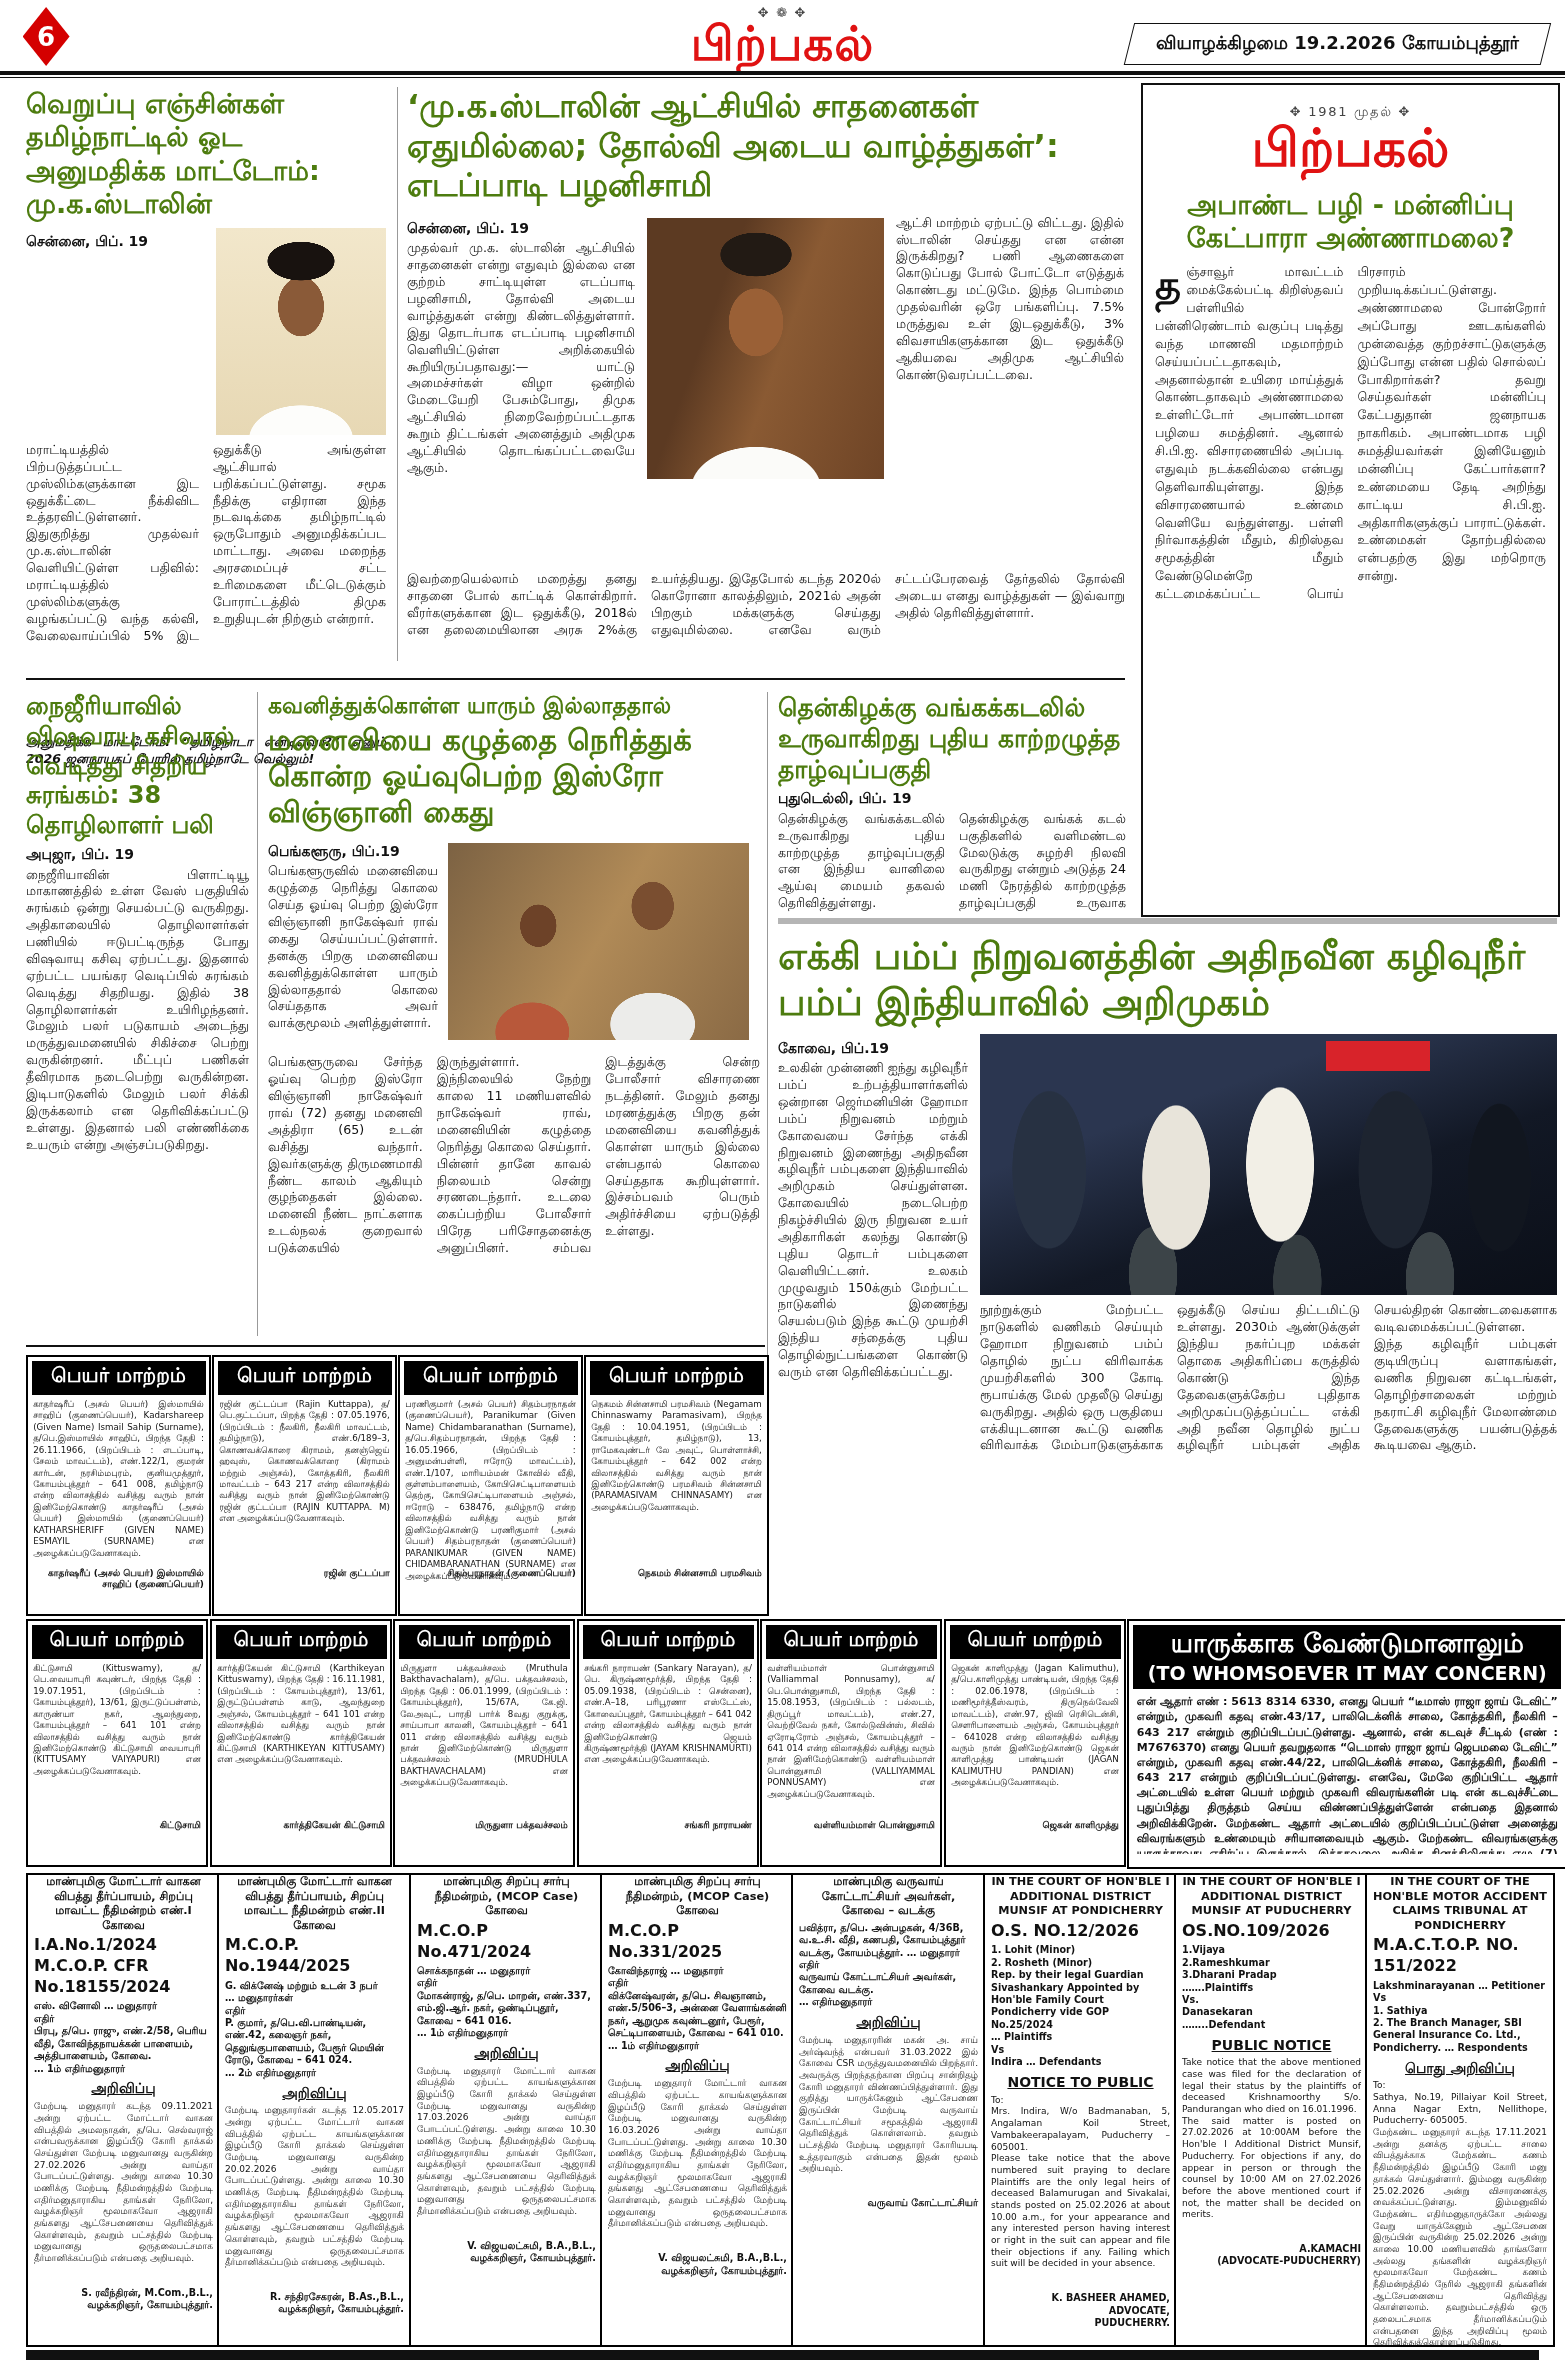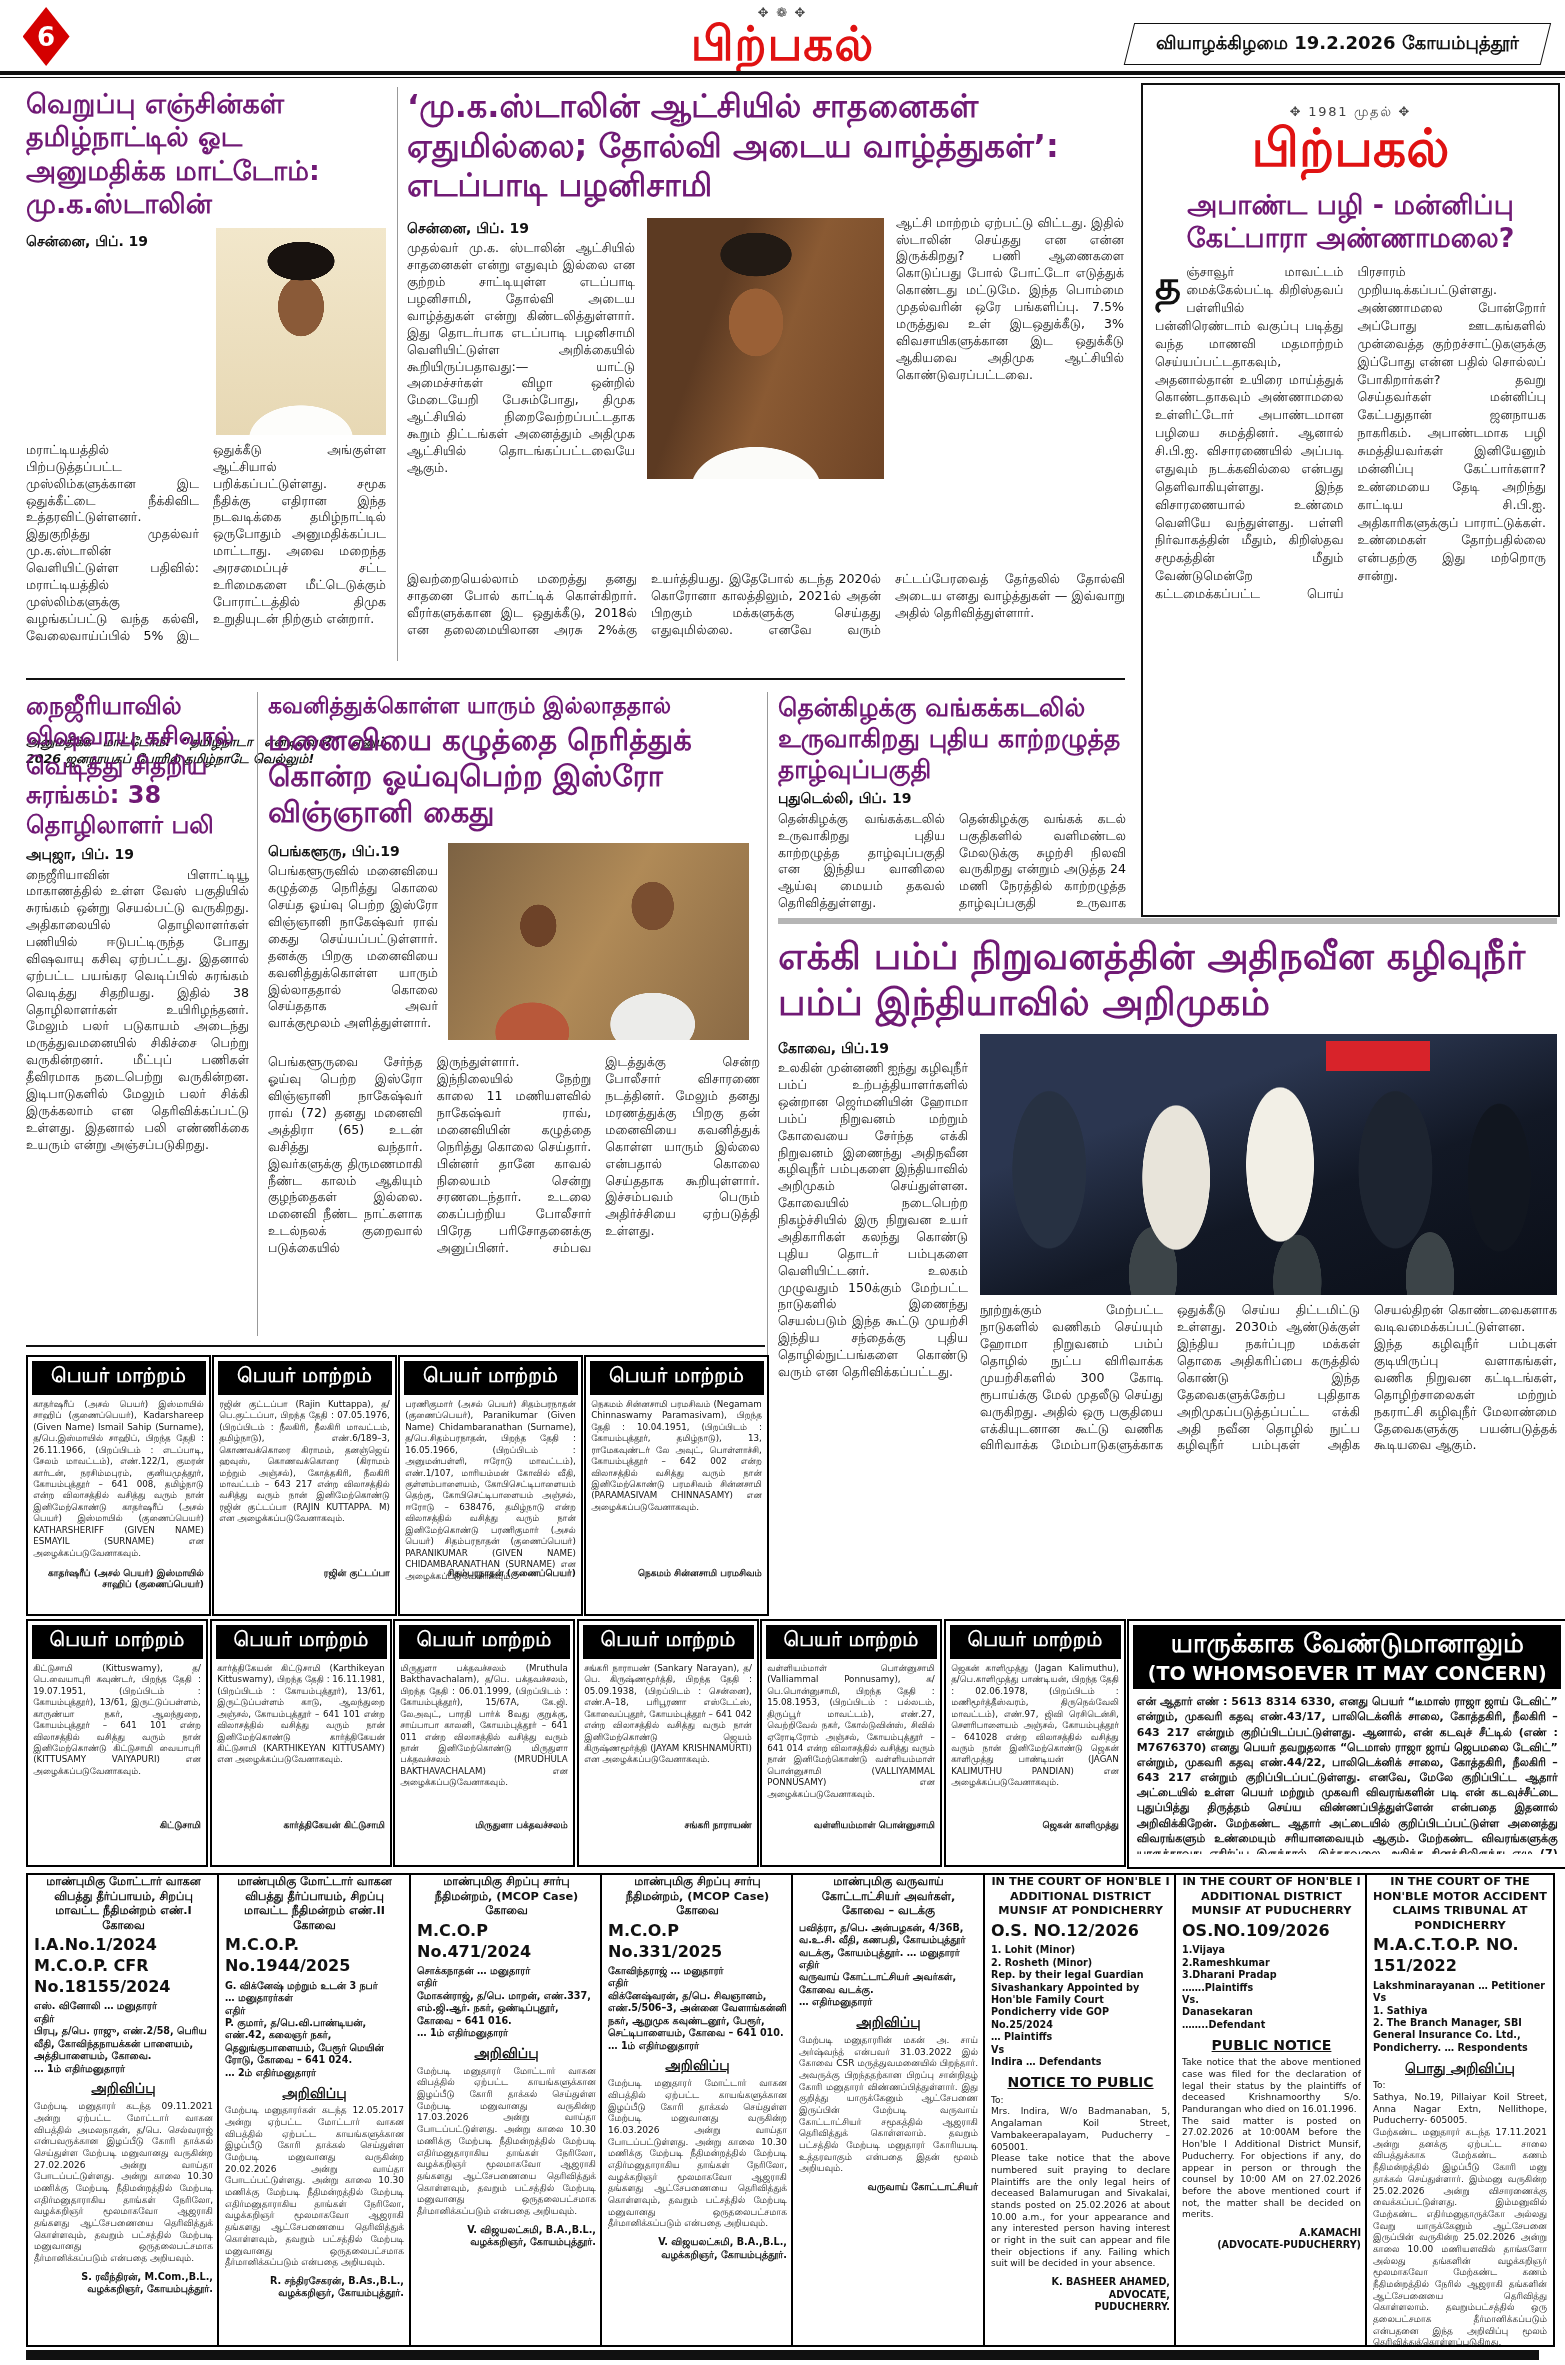--- a/index.html
+++ b/index.html
@@ -5,21 +5,21 @@
   html,body{margin:0;padding:0;background:#9a9a9a}
   #page{position:relative;width:1565px;height:2366px;background:#fff;color:#111;
         font-family:"DejaVu Sans","Liberation Sans",sans-serif;overflow:hidden}
   .abs{position:absolute}
   .pre{white-space:pre-line}
   .b{font-weight:700}
   .dl{font-weight:700;font-size:14px;margin:5.2px 0 2.6px}
   .bt{font-size:12.6px;line-height:1.34;text-align:justify}
   .c2{column-count:2;column-gap:14px}
   .c3{column-count:3;column-gap:14px}
-  .hl{font-weight:800;line-height:1.24;color:#701a75}
+  .hl{font-weight:800;line-height:1.24;color:#4d7c0f}
   .rule{background:#111}
   .grule{background:#b5b5b5}
   .vline{background:#999;width:0.9px}
   
   .dia{width:47px;height:59px;background:#d40000;clip-path:polygon(50% 0,100% 50%,50% 100%,0 50%);
        display:flex;align-items:center;justify-content:center;color:#fff;font-size:26px;font-weight:800}
   .mast{color:#e01212;font-weight:800;font-size:47px;line-height:1;letter-spacing:0.9px}
   .crest{font-size:13px;color:#444;text-align:center;letter-spacing:1.7px}
   .slabwrap{border:1.7px solid #111;transform:skewX(-14deg);background:#fff;padding:7.8px 26px}
   .slabtxt{transform:skewX(14deg);font-size:18px;font-weight:600;white-space:nowrap}
@@ -67,21 +67,21 @@
   .conh{background:#000;color:#fff;text-align:center;font-weight:800;padding:2.6px 0 5.2px}
   .conh .t1{font-size:26px}.conh .t2{font-size:19px}
   .conb{font-size:11px;line-height:1.38;text-align:justify;font-weight:600;padding:5.2px 3.5px}
   
   .nt{border:2.6px solid #000;padding:0 6px;overflow:hidden;font-size:9px;line-height:1.3;background:#fff}
   .nth{text-align:center;font-weight:800;font-size:11.3px;line-height:1.3}
   .ntc{font-weight:800;font-size:16px;margin:1.7px 0}
   .ntp{margin:2.6px 0;font-size:9.6px;font-weight:600}
   .ntt{text-align:center;font-weight:800;text-decoration:underline;font-size:14px;margin:4.3px 0 3.5px}
   .ntb{text-align:justify}
-  .ntsig{text-align:right;font-weight:800;margin-top:6px;font-size:9.6px}
+  .ntsig{text-align:right;font-weight:800;margin-top:22px;font-size:9.6px}
 </style>
 </head>
 <body>
 
 <div id="page">
 
   <div class="abs dia" style="left:22.6px;top:7px">
     <span>6</span>
   </div>
   <div class="abs" style="left:0;top:5.2px;width:1565px;text-align:center">

